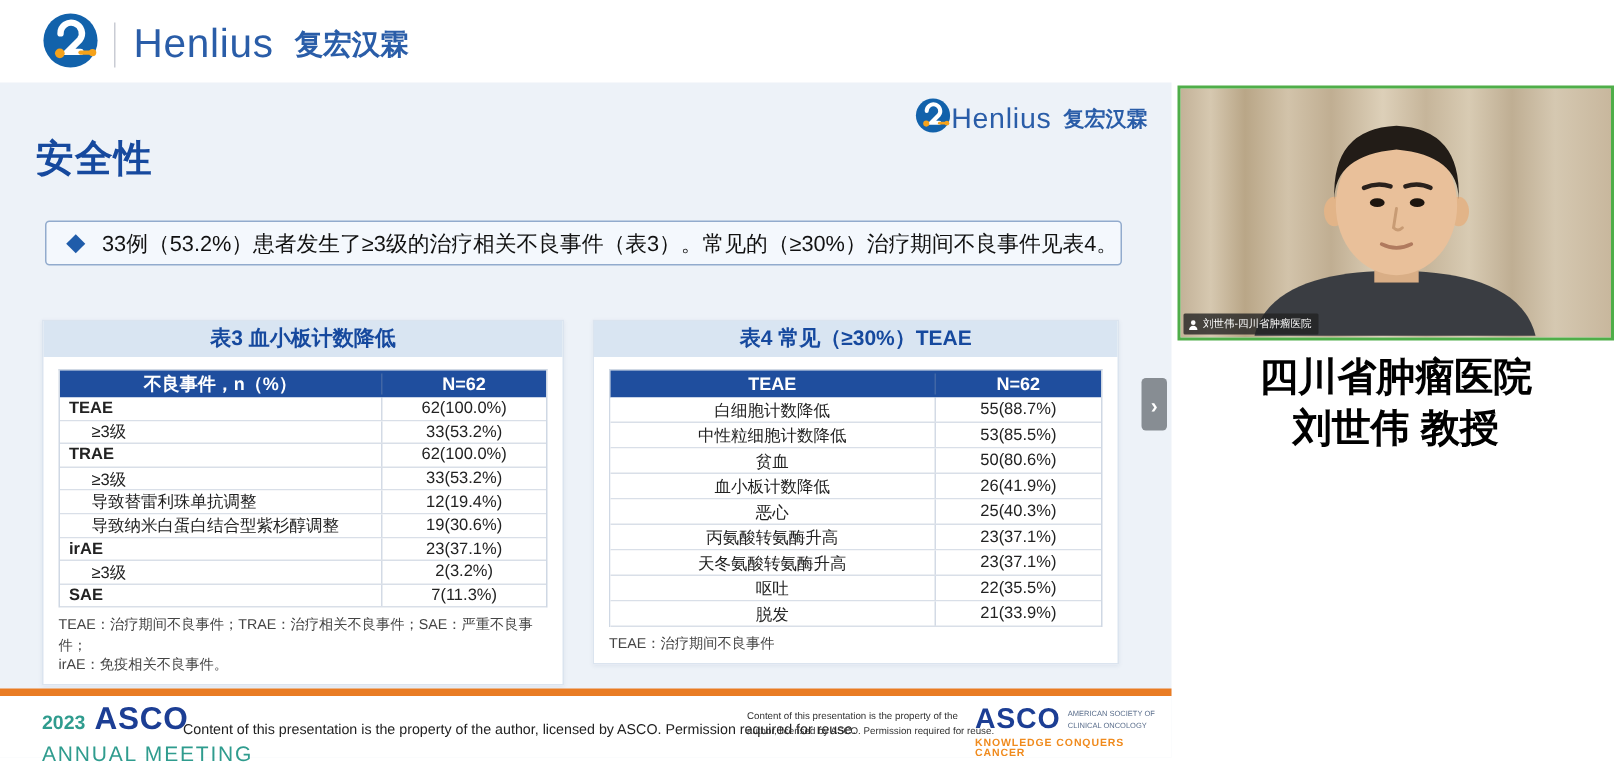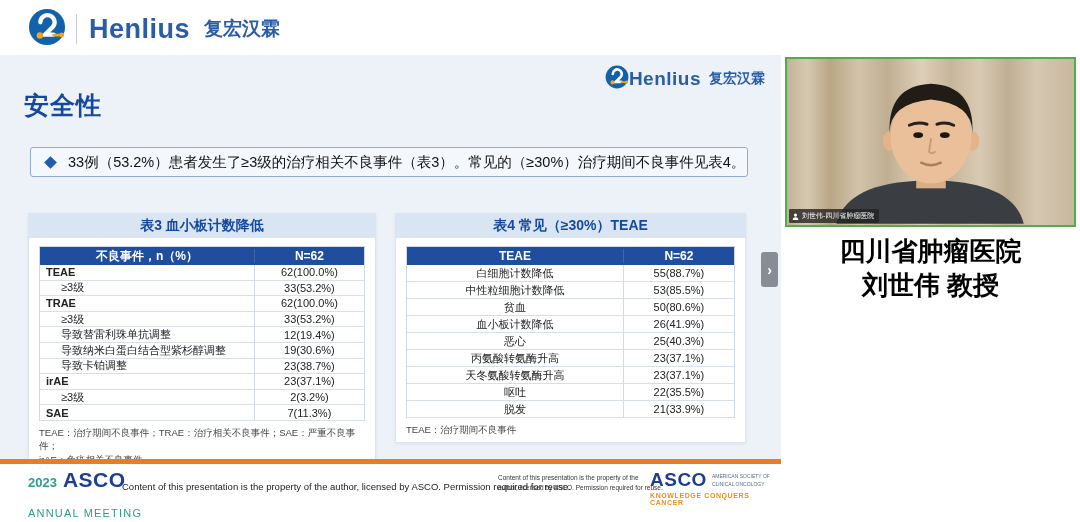--- a/index.html
+++ b/index.html
@@ -14,21 +14,21 @@
     --green:#4fae49;
   }
   *{margin:0;padding:0;box-sizing:border-box;}
   html,body{width:1080px;height:522px;}
   body{position:relative;background:#fff;font-family:"Liberation Sans",sans-serif;overflow:hidden;}
 
   
   .topbar{position:absolute;left:0;top:0;width:1080px;height:55px;background:#fff;}
   .brandgroup{position:absolute;left:28px;top:8px;display:flex;align-items:center;}
   .brand-divider{width:1px;height:30px;background:#c9ccd4;margin:0 12px 0 10px;}
-  .brand-en{font-size:27px;font-weight:bold;color:var(--brand-blue);letter-spacing:.5px;}
+  .brand-en{font-size:27px;font-weight:normal;color:var(--brand-blue);letter-spacing:.5px;}
   .brand-cn{font-size:19px;font-weight:600;color:var(--brand-blue);margin-left:14px;}
 
   
   .slide{position:absolute;left:0;top:55px;width:781px;height:450px;background:#edf2f8;}
   .slide-logo{position:absolute;top:10px;right:16px;display:flex;align-items:center;}
   .slide-logo .brand-en{font-size:19px;}
   .slide-logo .brand-cn{font-size:14px;margin-left:8px;}
   .slide-title{position:absolute;left:24px;top:34px;font-size:25px;font-weight:bold;color:var(--title-blue);letter-spacing:1px;}
 
   .bullet-box{position:absolute;left:30px;top:92px;width:718px;height:30px;background:#f4f8fd;
@@ -58,21 +58,21 @@
   .trow .value{align-self:stretch;display:flex;align-items:center;justify-content:center;}
   .tfoot{font-size:9.5px;color:#444;margin-top:5px;line-height:1.4;}
 
   
   .orange-bar{position:absolute;left:0;top:404px;width:781px;height:5px;background:var(--orange);}
   .slide-footer{position:absolute;left:0;top:409px;width:781px;height:41px;background:#fff;padding-left:28px;}
   .asco-left{position:absolute;left:28px;top:5px;line-height:1;}
   .asco-left .row1{display:flex;align-items:baseline;gap:6px;}
   .asco-year{font-size:13px;font-weight:bold;color:var(--asco-teal);}
   .asco-word{font-size:21px;font-weight:bold;color:var(--asco-navy);letter-spacing:.5px;}
-  .asco-annual{font-size:11px;color:var(--asco-teal);letter-spacing:1.2px;margin-top:18px;}
+  .asco-annual{font-size:14px;color:var(--asco-teal);letter-spacing:1.2px;margin-top:5px;}
   .license{position:absolute;left:122px;top:17px;font-size:9.5px;color:#222;}
   .license-small{position:absolute;left:498px;top:9px;font-size:6.5px;color:#333;line-height:1.6;}
   .asco-right{position:absolute;left:650px;top:6px;line-height:1;}
   .asco-right .row1{display:flex;align-items:flex-start;gap:5px;}
   .asco-word2{font-size:19px;font-weight:bold;color:var(--asco-navy);letter-spacing:.5px;}
   .society{font-size:5px;color:#5a6e8c;line-height:1.5;padding-top:3px;}
   .tagline{font-size:7px;font-weight:bold;color:var(--asco-orange);letter-spacing:.6px;margin-top:3px;}
 
   
   .next-btn{position:absolute;left:761px;top:252px;width:17px;height:35px;background:#878d93;border:none;
@@ -160,24 +160,20 @@
               <div class="tcell value">33(53.2%)</div>
             </div>
             <div class="trow indent">
               <div class="tcell label">导致替雷利珠单抗调整</div>
               <div class="tcell value">12(19.4%)</div>
             </div>
             <div class="trow indent">
               <div class="tcell label">导致纳米白蛋白结合型紫杉醇调整</div>
               <div class="tcell value">19(30.6%)</div>
             </div>
-            <div class="trow indent">
-              <div class="tcell label">导致卡铂调整</div>
-              <div class="tcell value">23(38.7%)</div>
-            </div>
             <div class="trow bold">
               <div class="tcell label">irAE</div>
               <div class="tcell value">23(37.1%)</div>
             </div>
             <div class="trow indent">
               <div class="tcell label">≥3级</div>
               <div class="tcell value">2(3.2%)</div>
             </div>
             <div class="trow bold">
               <div class="tcell label">SAE</div>

